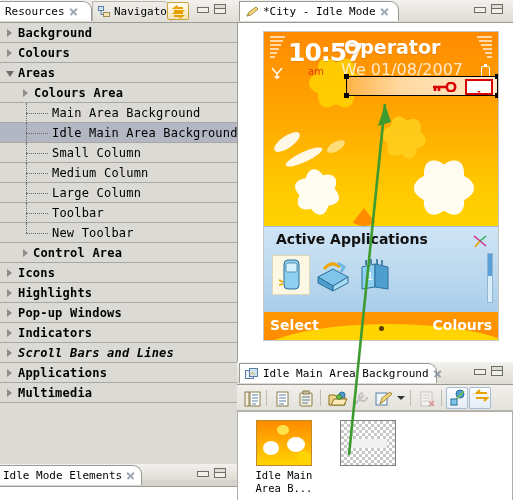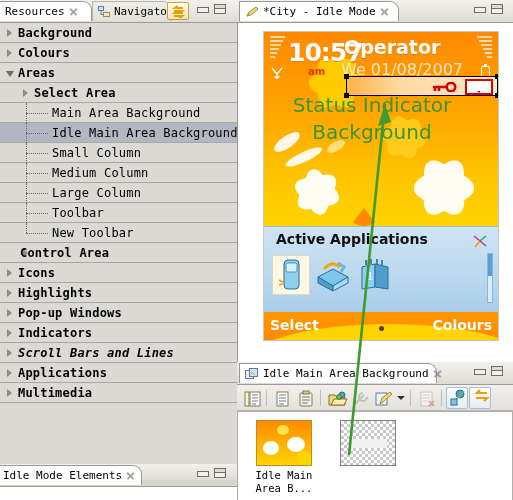--- a/index.html
+++ b/index.html
@@ -115,21 +115,21 @@
     position:absolute;left:77px;top:28px;
     font-family:"DejaVu Sans", sans-serif;font-size:16px;color:#ffe9c9;
   }
   #clock{
     position:absolute;left:24px;top:6px;
     font-family:"DejaVu Sans", sans-serif;font-weight:bold;font-size:25px;color:#fff;
     letter-spacing:-1px;text-shadow:0 1px 0 rgba(180,90,0,.3);
   }
   #ampm{
     position:absolute;left:44px;top:34px;
-    font-family:"DejaVu Sans", sans-serif;font-weight:bold;font-size:10px;color:#e23b00;
+    font-family:"DejaVu Sans", sans-serif;font-weight:normal;font-size:10px;color:#e23b00;
   }
   .bars{position:absolute;left:6px;top:4px;width:15px;height:30px;}
   .bars i{display:block;height:2px;margin-bottom:2px;background:#ffd9a8;}
   .antenna{position:absolute;left:6px;top:34px;width:14px;height:14px;color:#fff;font-size:13px;line-height:14px;}
   .batbars{position:absolute;right:6px;top:4px;width:15px;height:30px;}
   .batbars i{display:block;height:2px;margin-bottom:2px;background:#ffd9a8;}
   .battery{position:absolute;right:8px;top:34px;width:9px;height:13px;border:1.6px solid #fff;border-radius:2px;}
   .battery:before{content:"";position:absolute;left:2px;top:-3.5px;width:3px;height:2px;background:#fff;}
 
   #sib{
@@ -254,21 +254,21 @@
         <div class="trow">
           <span class="tw collapsed" style="left: 6px;"></span>
           <span class="tlabel lv1" style="left: 18px;">Colours</span>
         </div>
         <div class="trow">
           <span class="tw expanded" style="left: 6px;"></span>
           <span class="tlabel lv1" style="left: 18px;">Areas</span>
         </div>
         <div class="trow">
           <span class="tw collapsed" style="left: 22px;"></span>
-          <span class="tlabel lv2" style="left: 34px;">Select Area</span>
+          <span class="tlabel lv2" style="left: 34px;">Colours Area</span>
         </div>
         <div class="trow">
           <span class="dotline" style="left: 26px; top: 0px; height: 20px;"></span>
           <span class="dash" style="left: 26px; top: 10px; width: 22px;"></span>
           <span class="tlabel lv3" style="left: 52px;">Main Area Background</span>
         </div>
         <div class="trow sel">
           <span class="dotline" style="left: 26px; top: 0px; height: 20px;"></span>
           <span class="dash" style="left: 26px; top: 10px; width: 22px;"></span>
           <span class="tlabel lv3" style="left: 52px;">Idle Main Area Background</span>
@@ -293,21 +293,21 @@
           <span class="dash" style="left: 26px; top: 10px; width: 22px;"></span>
           <span class="tlabel lv3" style="left: 52px;">Toolbar</span>
         </div>
         <div class="trow">
           <span class="dotline" style="left: 26px; top: 0px; height: 10px;"></span>
           <span class="dash" style="left: 26px; top: 10px; width: 22px;"></span>
           <span class="tlabel lv3" style="left: 52px;">New Toolbar</span>
         </div>
         <div class="trow">
           <span class="tw collapsed" style="left: 22px;"></span>
-          <span class="tlabel lv2" style="left: 20px;">Control Area</span>
+          <span class="tlabel lv2" style="left: 33px;">Control Area</span>
         </div>
         <div class="trow">
           <span class="tw collapsed" style="left: 6px;"></span>
           <span class="tlabel lv1" style="left: 18px;">Icons</span>
         </div>
         <div class="trow">
           <span class="tw collapsed" style="left: 6px;"></span>
           <span class="tlabel lv1" style="left: 18px;">Highlights</span>
         </div>
         <div class="trow">
@@ -431,23 +431,20 @@
                 <path d="M16 5 H2 M4 5 V9 M8 5 V9" stroke="#d80000" stroke-width="2.6" fill="none"></path>
               </svg>
             </span>
             <span class="env"></span>
             <i class="handle" style="left:-3px;top:-3px;"></i>
             <i class="handle" style="right:-3px;top:-3px;"></i>
             <i class="handle" style="left:-3px;bottom:-3px;"></i>
             <i class="handle" style="right:-3px;bottom:-3px;"></i>
           </div>
 
-          <div id="sib">Status
-Indicator
-Background</div>
         </div>
 
         <div id="appPanel">
           <div id="appTitle">Active Applications</div>
           <span style="position:absolute;right:10px;top:6px;">
             <svg width="16" height="16" viewBox="0 0 16 16">
               <path d="M8 8 L2 3" stroke="#d42e8f" stroke-width="1.6"></path>
               <path d="M8 8 L14 3" stroke="#2bb24c" stroke-width="1.6"></path>
               <path d="M8 8 L3 14" stroke="#e8a200" stroke-width="1.6"></path>
               <path d="M8 8 L14 13" stroke="#d42e8f" stroke-width="1.6"></path>

